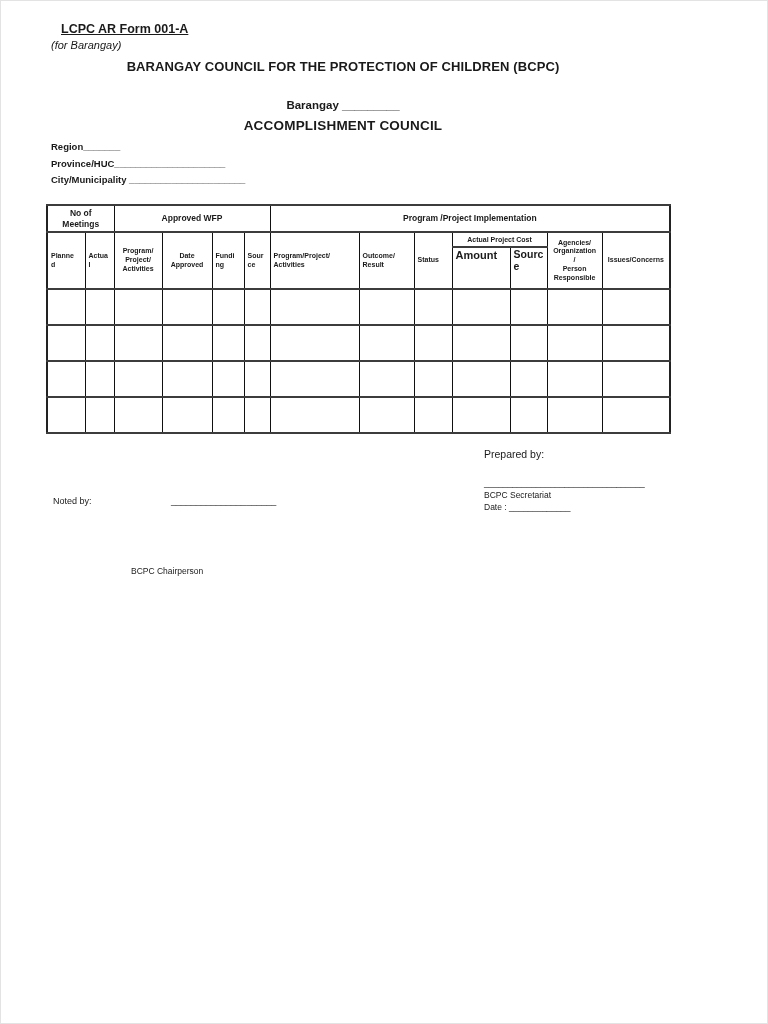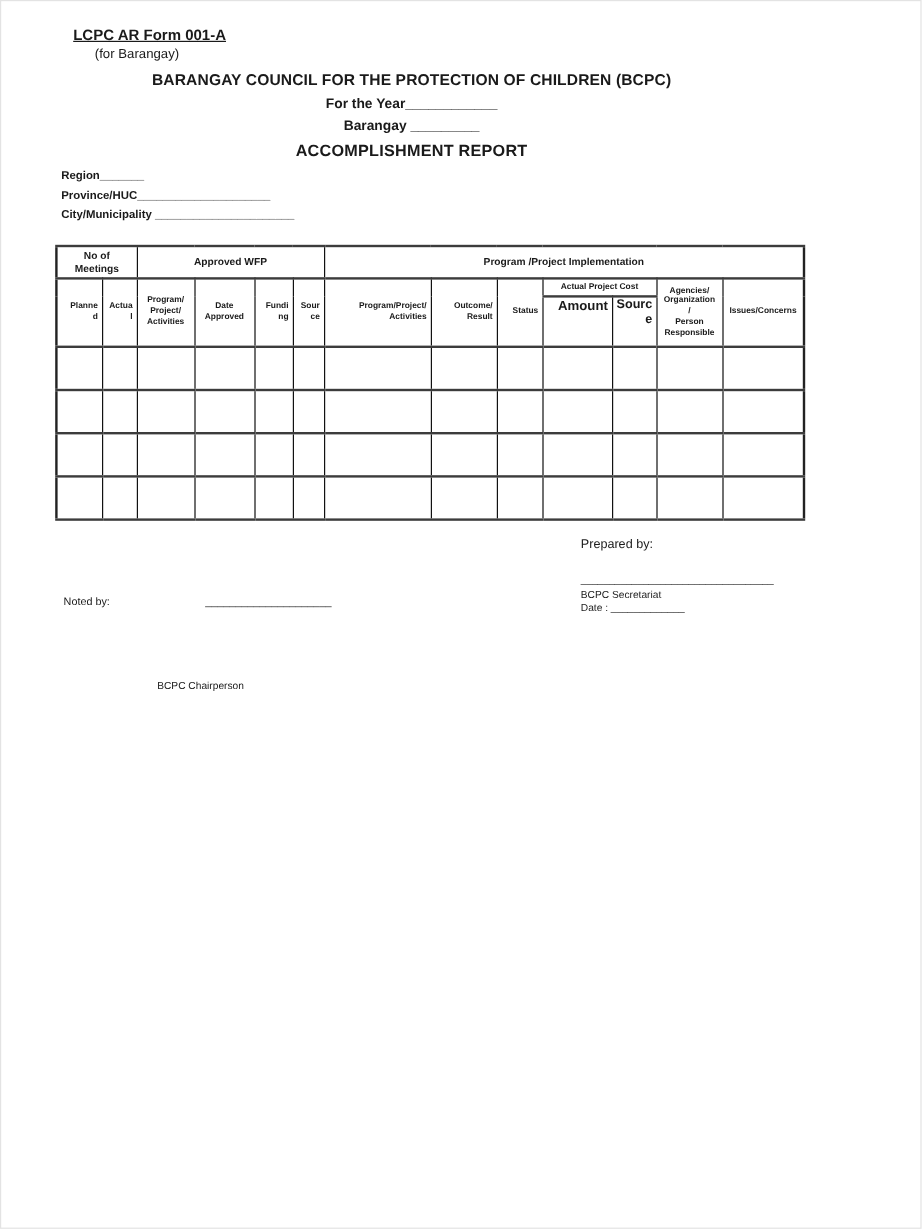--- a/index.html
+++ b/index.html
@@ -11,21 +11,21 @@
   }
   .page{
     position:relative;
     width:766px;height:1022px;
     background:#ffffff;
     border:1px solid #e3e3e3;
     overflow:hidden;
   }
   
   .form-id{position:absolute;left:60px;top:21px;font-size:12.5px;font-weight:bold;text-decoration:underline;}
-  .form-scope{position:absolute;left:50px;top:38px;font-size:11px;margin-left:28px;}
+  .form-scope{position:absolute;left:50px;top:38px;font-size:11px;font-style:italic;}
   .ctr{position:absolute;left:0;width:684px;text-align:center;}
   .title-main{top:58px;font-size:13px;font-weight:bold;letter-spacing:.1px;}
   .title-year{top:80px;font-size:11.5px;font-weight:bold;}
   .title-brgy{top:98px;font-size:11.5px;font-weight:bold;}
   .title-report{top:117px;font-size:13.5px;font-weight:bold;letter-spacing:.2px;}
   .loc-block{position:absolute;left:50px;top:138px;font-size:9.5px;font-weight:bold;line-height:16.5px;}
   
   table.report{
     position:absolute;left:45px;top:203px;
     border-collapse:collapse;table-layout:fixed;
@@ -37,21 +37,21 @@
     padding:1px 3px;
     font-weight:bold;
     overflow:hidden;
   }
   table.report{border:2px solid #222;}
   .grp{font-size:8.5px;text-align:center;vertical-align:middle;height:23px;white-space:pre-line;line-height:1.2;}
   .hdr{font-size:7px;vertical-align:middle;white-space:pre-line;line-height:1.25;}
   .cost-grp{font-size:7px;text-align:center;vertical-align:middle;height:11px;white-space:pre-line;}
   .fs-big{font-size:11px;vertical-align:top;white-space:pre-line;line-height:1.1;}
   .fs-big2{font-size:10.5px;vertical-align:top;white-space:pre-line;line-height:1.1;}
-  .al{text-align:right;margin-top:21px;}
+  .al{text-align:left;margin-top:21px;}
   .ac{text-align:center;}
   tr.cost-row{height:42px;}
   tr.body-row{height:36px;}
   table.report tbody td{background:#fff;}
   
   .prepared{position:absolute;left:483px;top:446px;font-size:8.5px;line-height:1.4;}
   .prepared .lbl{font-size:10.5px;}
   .prepared .sigline{display:block;margin-top:16px;letter-spacing:0;}
   .noted{position:absolute;left:52px;top:495px;font-size:9px;}
   .noted .nline{margin-left:77px;}
@@ -59,23 +59,22 @@
 </style>
 </head>
 <body>
 
 <div class="page">
 
   <div class="form-id">LCPC AR Form 001-A</div>
   <div class="form-scope">(for Barangay)</div>
 
   <div class="ctr title-main">BARANGAY COUNCIL FOR THE PROTECTION OF CHILDREN (BCPC)</div>
-  <div class="ctr title-year">For the Year____________</div>
   <div class="ctr title-brgy">Barangay _________</div>
-  <div class="ctr title-report">ACCOMPLISHMENT REPORT</div>
+  <div class="ctr title-report">ACCOMPLISHMENT COUNCIL</div>
 
   <div class="loc-block">
     <div>Region_______</div>
     <div>Province/HUC_____________________</div>
     <div>City/Municipality ______________________</div>
   </div>
 
   <table class="report">
     <colgroup>
       <col style="width:38px">

